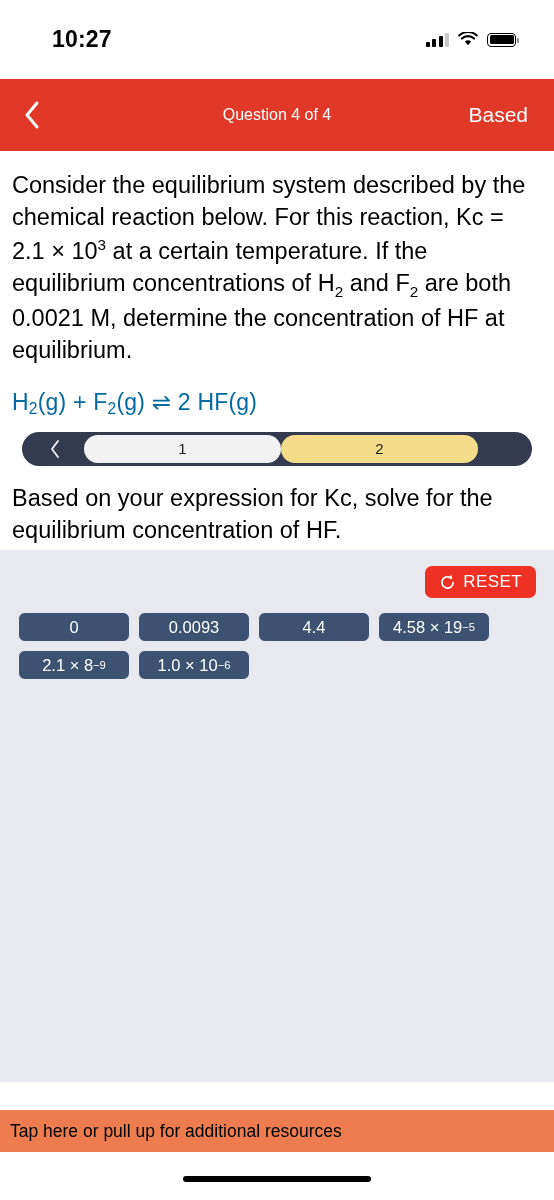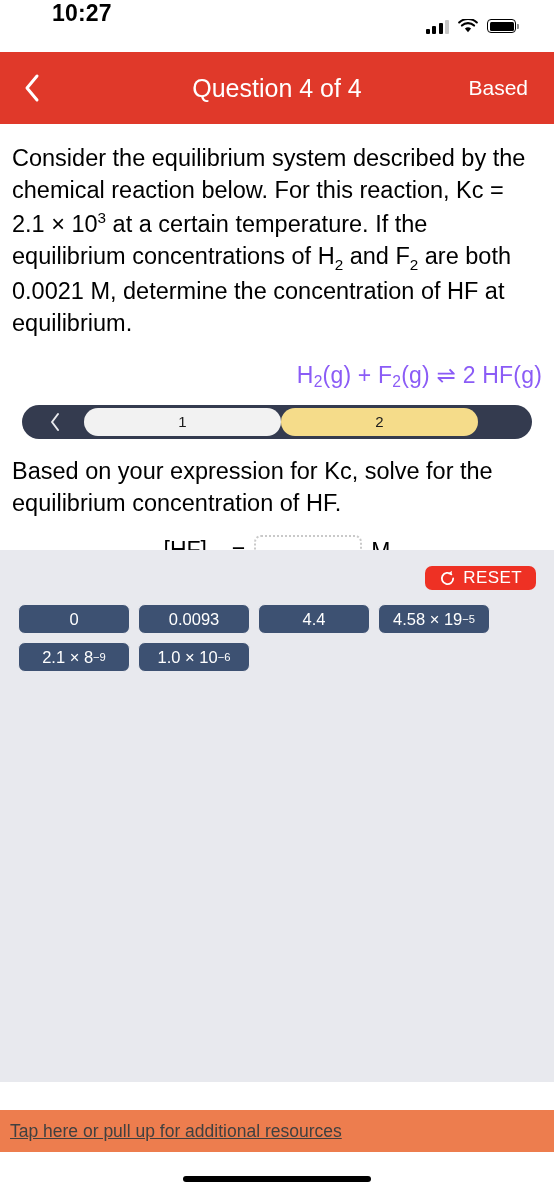--- a/index.html
+++ b/index.html
@@ -6,22 +6,22 @@
   html, body {
     width: 554px; height: 1200px;
     font-family: "Liberation Sans", sans-serif;
     background: #ffffff;
     overflow: hidden;
   }
   .phone { position: relative; width: 554px; height: 1200px; background: #ffffff; }
 
   
   .status-bar {
-    height: 52px; background: #ffffff;
-    display: flex; justify-content: space-between;
+    height: 79px; background: #ffffff;
+    display: flex; align-items: center; justify-content: space-between;
     padding: 0 38px 0 52px;
   }
   .status-time { font-size: 23px; font-weight: bold; color: #000; letter-spacing: .2px; }
   .status-right { display: flex; align-items: center; gap: 9px; }
   .sig { display: flex; align-items: flex-end; gap: 2.5px; height: 15px; }
   .sig i { display: block; width: 4px; background: #000; border-radius: 1px; }
   .sig i:nth-child(1) { height: 5px; }
   .sig i:nth-child(2) { height: 8px; }
   .sig i:nth-child(3) { height: 11px; }
   .sig i:nth-child(4) { height: 14px; background: #c7c7c7; }
@@ -38,34 +38,34 @@
 
   
   .nav {
     height: 72px; background: #e0392a;
     display: flex; align-items: center; justify-content: space-between;
     padding: 0 26px 0 22px; position: relative;
   }
   .nav-back { width: 34px; height: 40px; display: flex; align-items: center; }
   .nav-title {
     position: absolute; left: 0; right: 0; text-align: center;
-    font-size: 25px; color: #fff; pointer-events: none;
+    font-size: 16px; color: #fff; pointer-events: none;
   }
   .nav-submit { font-size: 21px; color: #fff; z-index: 2; }
 
   
   .content { background: #fff; padding: 18px 12px 0 12px; }
   .qtext {
     font-size: 23.5px; line-height: 1.38; color: #000;
   }
   .qtext sup { font-size: .65em; vertical-align: super; }
   .qtext sub { font-size: .65em; vertical-align: sub; }
 
   .equation {
-    text-align: right; font-size: 23px; color: #8b5cf6;
+    text-align: left; font-size: 23px; color: #0369a1;
     margin-top: 22px; letter-spacing: .2px;
   }
   .equation sub { font-size: .68em; vertical-align: -.25em; }
 
   
   .pager {
     margin: 14px 10px 0 10px; height: 34px; background: #343b4f;
     border-radius: 17px; display: flex; align-items: center;
     padding: 3px 4px 3px 4px; position: relative;
   }
@@ -100,38 +100,38 @@
   .answer-unit { font-size: 23px; color: #000; }
 
   
   .bank {
     background: #e8e9ee; position: absolute; left: 0; right: 0;
     top: 550px; bottom: 118px; padding: 16px 18px 0 18px;
   }
   .bank-top { display: flex; justify-content: flex-end; }
   .reset-btn {
     background: #ee3124; color: #fff; border: none; border-radius: 7px;
-    height: 24px; padding: 0 14px; display: inline-flex; align-items: center; gap: 7px;
+    height: 32px; padding: 0 14px; display: inline-flex; align-items: center; gap: 7px;
     font-size: 17px; font-family: inherit; letter-spacing: .4px;
   }
   .tiles { margin-top: 14px; display: flex; flex-wrap: wrap; gap: 8px; }
   .tile {
     background: #3d5172; color: #fff; border-radius: 7px;
     height: 30px; min-width: 112px; padding: 0 14px;
     display: flex; align-items: center; justify-content: center;
     font-size: 16.5px; border: 1.5px solid #e8e9ee;
   }
   .tile sup { font-size: .68em; vertical-align: super; }
 
   
   .resources {
     position: absolute; left: 0; right: 0; bottom: 48px; height: 42px;
     background: #ed7d4e; display: flex; align-items: center; padding-left: 10px;
   }
-  .resources span { color: #404040; font-size: 17.5px; text-decoration: underline; }
+  .resources span { color: #000000; font-size: 17.5px; }
   .home-area { position: absolute; left: 0; right: 0; bottom: 0; height: 48px; background: #fff; }
   .home-ind {
     position: absolute; left: 50%; transform: translateX(-50%); bottom: 18px;
     width: 188px; height: 6px; background: #000; border-radius: 3px;
   }
 </style>
 </head>
 <body>
 
 <div class="phone">

